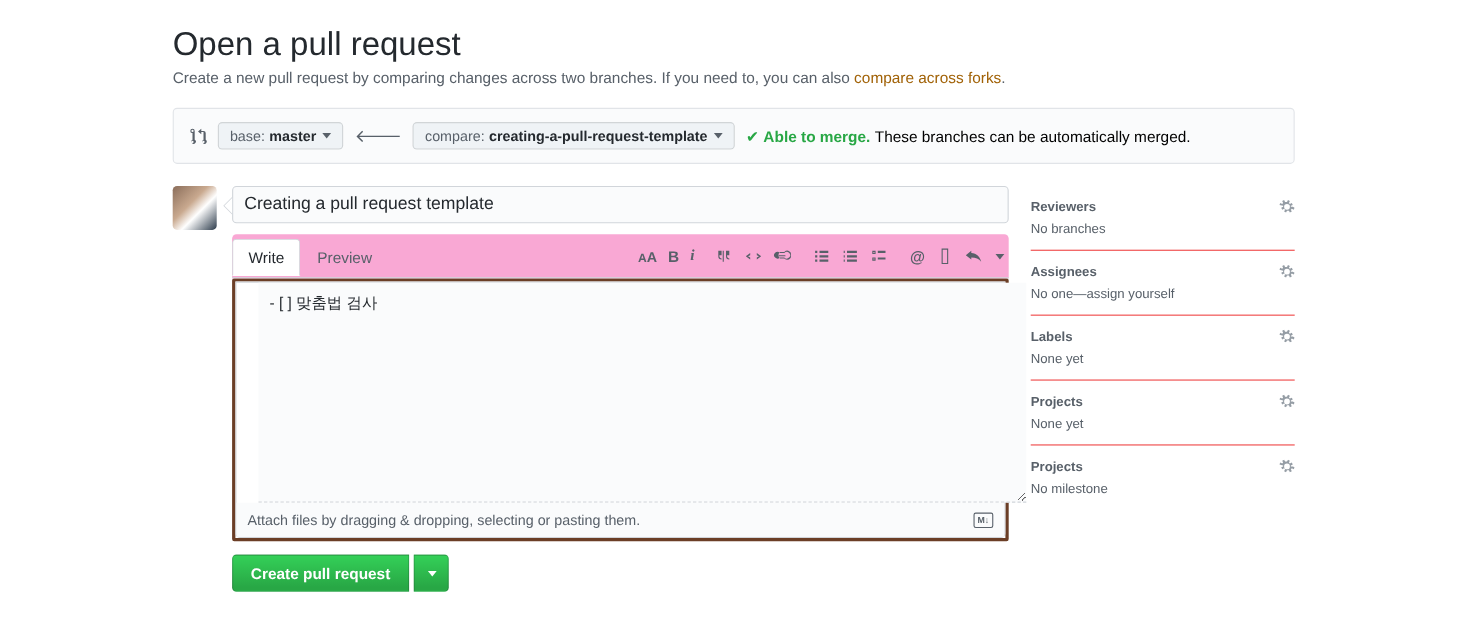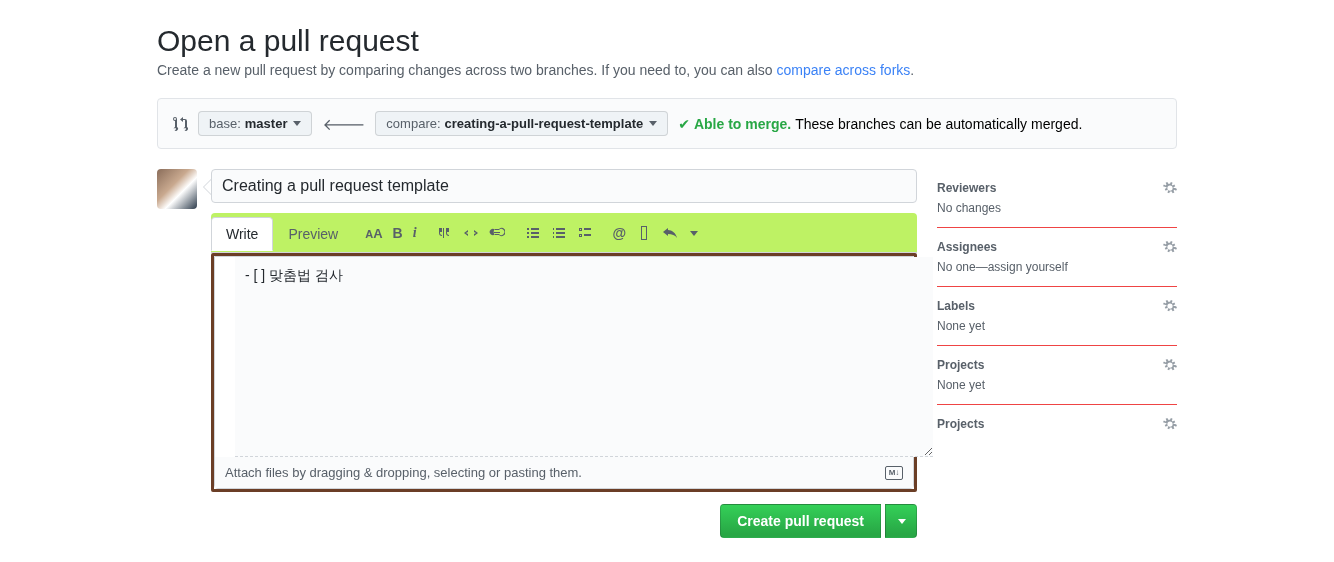--- a/index.html
+++ b/index.html
@@ -22,21 +22,21 @@
     font-weight: 400;
     color: #24292e;
     margin-bottom: 4px;
   }
   .page-subtitle {
     color: #586069;
     font-size: 14px;
     margin-bottom: 20px;
   }
   .page-subtitle a {
-    color: #3b82f6;
+    color: #a16207;
     text-decoration: none;
   }
   .compare-bar {
     background: #fafbfc;
     border: 1px solid #e1e4e8;
     border-radius: 4px;
     padding: 12px 14px;
     display: flex;
     align-items: center;
     gap: 10px;
@@ -80,28 +80,29 @@
     padding:7px 10px;
     font-size:16px;
     border:1px solid #d1d5da;
     border-radius:4px;
     background:#fafbfc;
     color:#24292e;
   }
   .tabs-row {
     display:flex;
     align-items:center;
+    justify-content:space-between;
     margin-top:10px;
     border-bottom:1px solid #d1d5da;
     border-left:1px solid #d1d5da;
     border-right:1px solid #d1d5da;
     border-top:1px solid #d1d5da;
     border-bottom:none;
     border-radius:4px 4px 0 0;
-    background:#bef264;
+    background:#f9a8d4;
     position:relative;
     height:40px;
     padding:0;
     border: none;
   }
   .tabs-left { display:flex; position:relative; z-index:2;}
   .tab-btn {
     padding:8px 14px;
     font-size:14px;
     color:#586069;
@@ -145,21 +146,21 @@
   .attach-row {
     padding:8px 10px;
     font-size:13px;
     color:#586069;
     background:#fafbfc;
     display:flex;
     justify-content:space-between;
     align-items:center;
   }
   .md-icon { width:18px;height:14px;border:1px solid #586069;border-radius:2px;display:flex;align-items:center;justify-content:center;font-size:8px;font-weight:700;color:#586069;}
-  .actions-row { display:flex;justify-content:flex-end;margin-top:12px;gap:4px;}
+  .actions-row { display:flex;margin-top:12px;gap:4px;}
   .create-btn {
     background:#2ea44f;
     background-image:linear-gradient(-180deg,#34d058,#28a745 90%);
     color:#fff;
     border:1px solid rgba(27,31,35,0.2);
     border-radius:4px 0 0 4px;
     padding:8px 16px;
     font-size:14px;
     font-weight:600;
     cursor:pointer;
@@ -293,21 +294,21 @@
     </div>
 
     <div class="right-col">
       <div class="side-block">
         <div class="side-head">
           <span class="side-title">Reviewers</span>
           <svg class="gear" viewBox="0 0 16 16">
               <path d="M8 5a3 3 0 1 0 0 6 3 3 0 0 0 0-6zm6 3l2 1-1 2-2-1a6 6 0 0 1-1 1l1 2-2 1-1-2h-2l-1 2-2-1 1-2a6 6 0 0 1-1-1l-2 1-1-2 2-1V7L0 6l1-2 2 1 1-1-1-2 2-1 1 2h2l1-2 2 1-1 2 1 1 2-1 1 2-2 1v1z"></path>
             </svg>
         </div>
-        <div class="side-val">No changes</div>
+        <div class="side-val">No branches</div>
       </div>
       <div class="side-block">
         <div class="side-head">
           <span class="side-title">Assignees</span>
           <svg class="gear" viewBox="0 0 16 16">
               <path d="M8 5a3 3 0 1 0 0 6 3 3 0 0 0 0-6zm6 3l2 1-1 2-2-1a6 6 0 0 1-1 1l1 2-2 1-1-2h-2l-1 2-2-1 1-2a6 6 0 0 1-1-1l-2 1-1-2 2-1V7L0 6l1-2 2 1 1-1-1-2 2-1 1 2h2l1-2 2 1-1 2 1 1 2-1 1 2-2 1v1z"></path>
             </svg>
         </div>
         <div class="side-val">No one—assign yourself</div>
       </div>
@@ -329,16 +330,17 @@
         </div>
         <div class="side-val">None yet</div>
       </div>
       <div class="side-block" style="border-bottom:none;">
         <div class="side-head">
           <span class="side-title">Projects</span>
           <svg class="gear" viewBox="0 0 16 16">
               <path d="M8 5a3 3 0 1 0 0 6 3 3 0 0 0 0-6zm6 3l2 1-1 2-2-1a6 6 0 0 1-1 1l1 2-2 1-1-2h-2l-1 2-2-1 1-2a6 6 0 0 1-1-1l-2 1-1-2 2-1V7L0 6l1-2 2 1 1-1-1-2 2-1 1 2h2l1-2 2 1-1 2 1 1 2-1 1 2-2 1v1z"></path>
             </svg>
         </div>
+        <div class="side-val">No milestone</div>
       </div>
     </div>
   </div>
 </div>
 
 </body></html>

